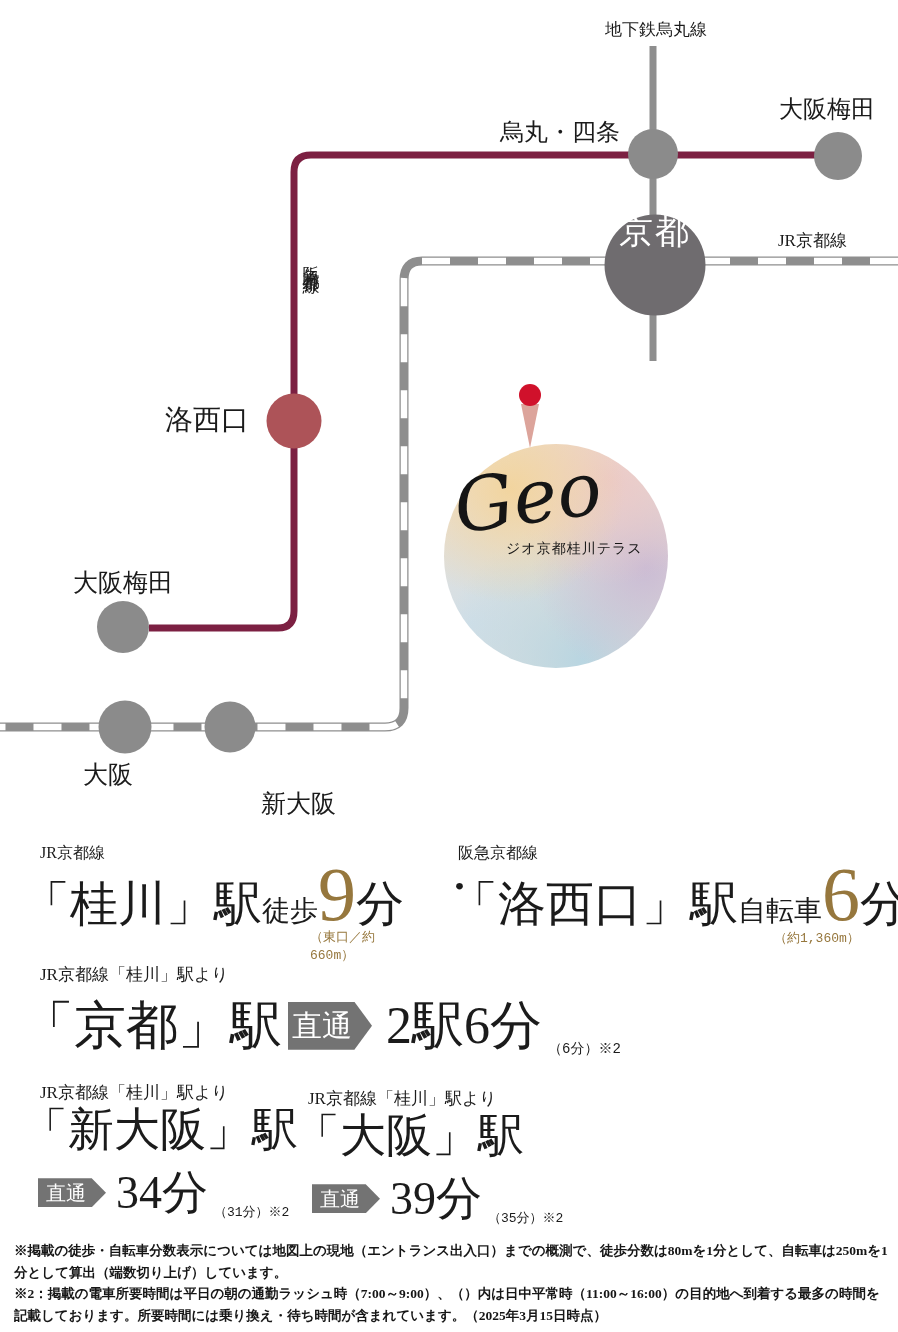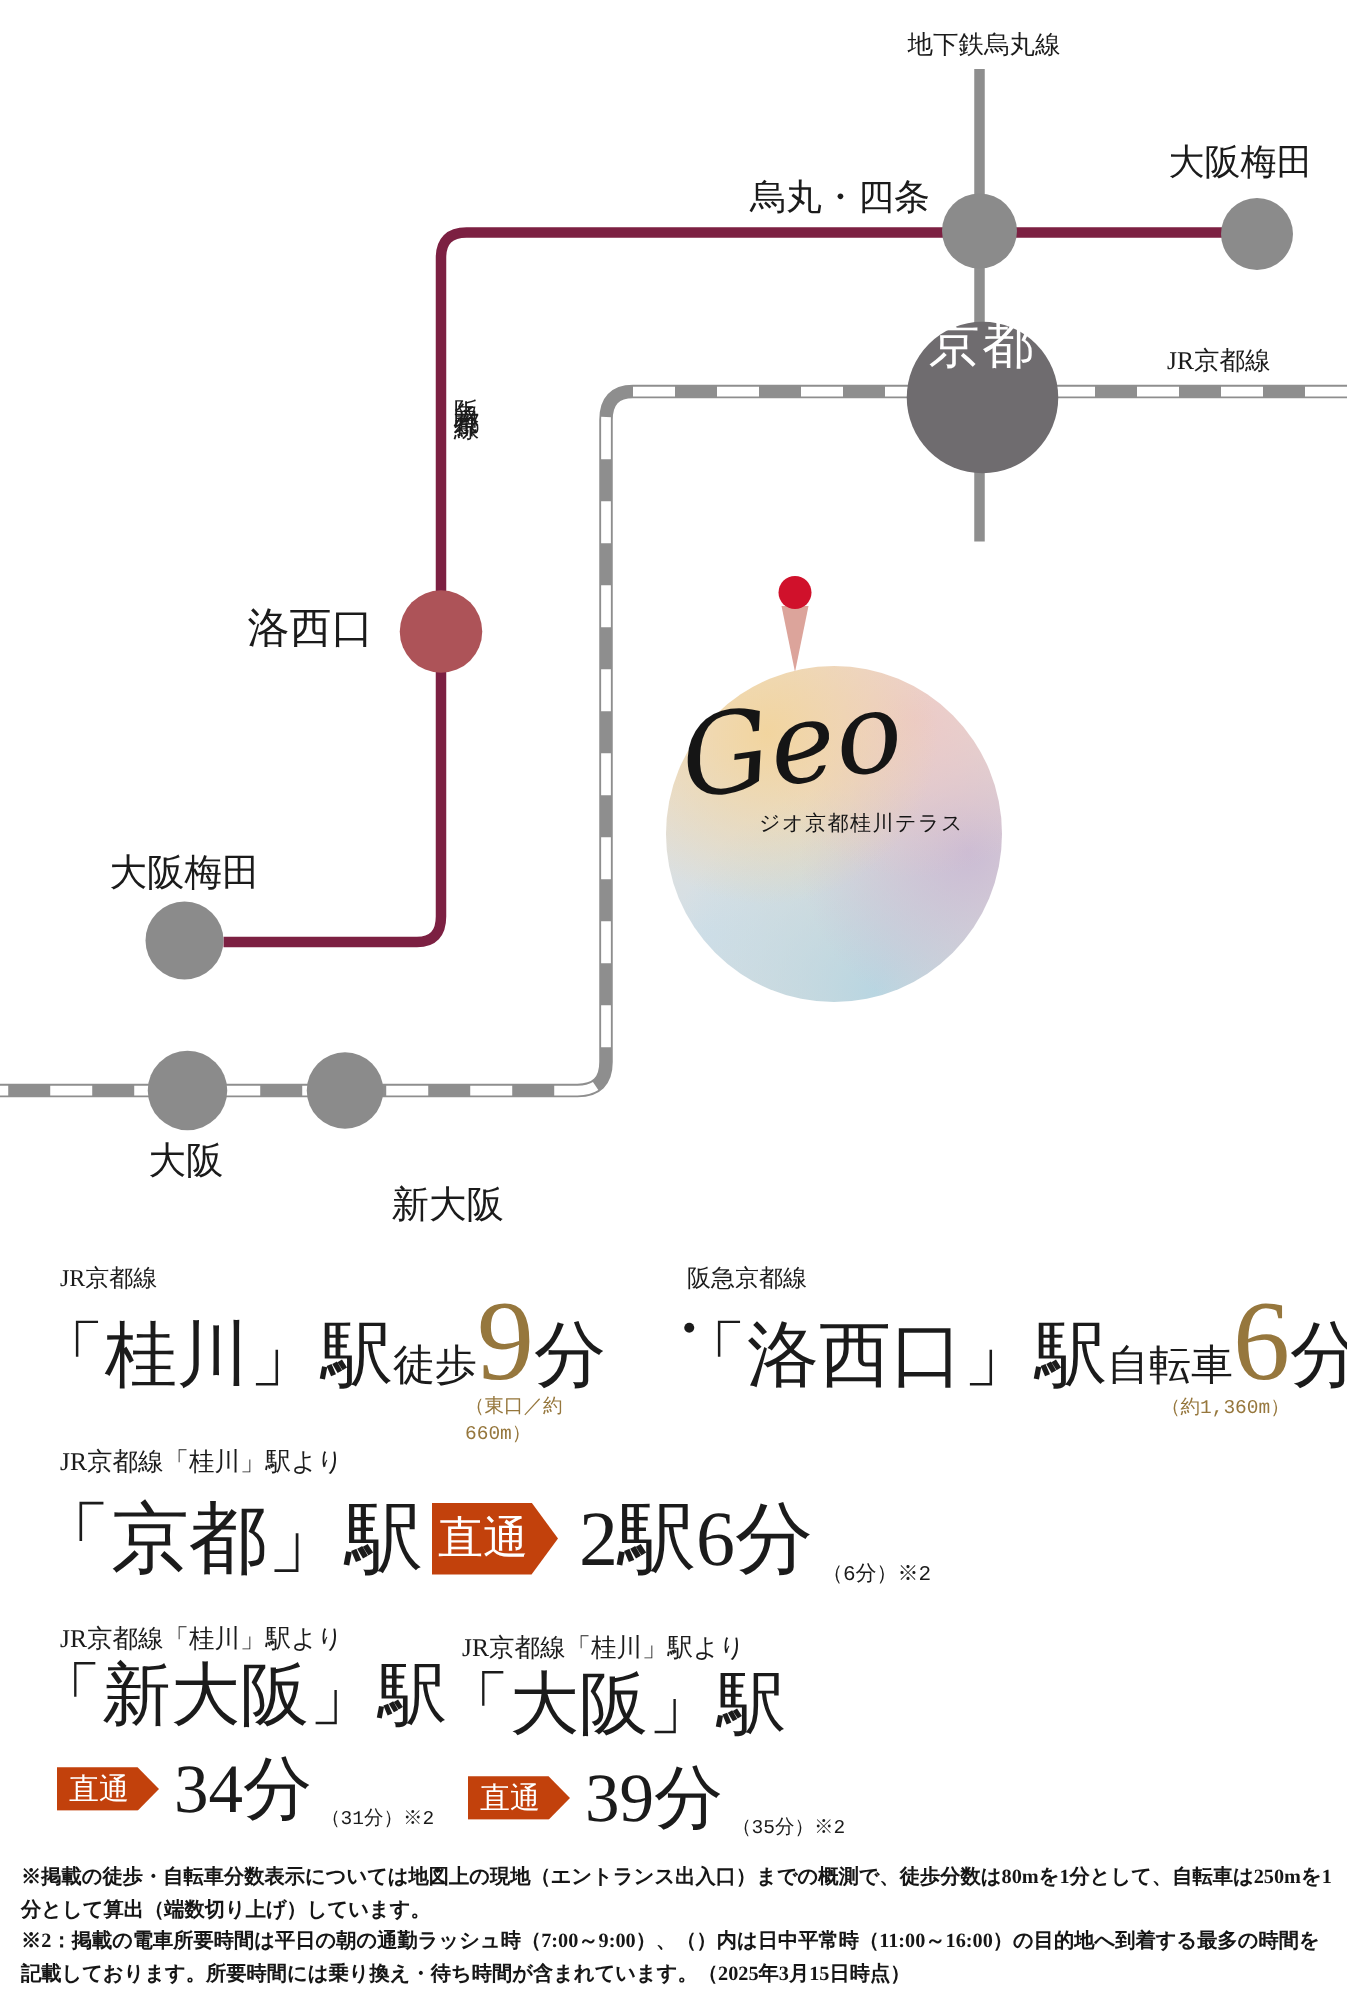--- a/index.html
+++ b/index.html
@@ -54,21 +54,21 @@
   .st-48 { font-size:48px; }
   .st-52 { font-size:52px; }
   .st-46 { font-size:46px; }
   .mode { font-size:28px; }
   .min-big { font-size:76px; line-height:0.85; }
   .unit-48 { font-size:48px; }
   .note-sm { font-size:13px;font-family:Liberation Mono, monospace; }
   .sep-dot { position:absolute; left:438px; top:866px; font-size:42px; line-height:1; }
 
   .badge {
-    background:#c2410c; color:#ffffff; display:flex; align-items:center; justify-content:center;
+    background:#737373; color:#ffffff; display:flex; align-items:center; justify-content:center;
     clip-path:polygon(0 0, 79% 0, 100% 50%, 79% 100%, 0 100%);
     box-sizing:border-box; padding-right:16px; line-height:1; flex:0 0 auto;
   }
   .badge.lg { width:84px; height:48px; font-size:30px; margin:0 14px 0 6px; }
   .badge.sm { width:68px; height:29px; font-size:20px; margin-right:10px; padding-right:12px; }
   .row-center { display:flex; align-items:center; white-space:nowrap; }
   .self-end { align-self:flex-end; margin-bottom:3px; margin-left:6px;margin-top:29px; }
 
   .footnotes { position:absolute; left:14px; top:1240px; width:876px; font-size:13.5px; line-height:1.6; font-weight:600; color:#161616; }
   .footnotes p { margin:0; }
@@ -100,21 +100,21 @@
   <div class="dot" style="left:230px; top:727px; width:51px; height:51px;"></div>
 
   <div class="big-station" style="left:655px; top:265px; width:101px; height:101px; background:#6f6c6f; font-size:34px; letter-spacing:2px;">
     <span>京都</span>
   </div>
 
   <div class="lbl" style="left:498px; top:119px; width:122px; text-align:right; font-size:24px;">烏丸・四条</div>
   <div class="lbl" style="left:779px; top:96px; font-size:24px;">大阪梅田</div>
   <div class="lbl" style="left:165px; top:404px; font-size:28px;">洛西口</div>
   <div class="lbl station-name" style="left:73px; top:569px;">大阪梅田</div>
-  <div class="lbl station-name" style="left:99px; top:761px;">大阪</div>
+  <div class="lbl station-name" style="left:83px; top:761px;">大阪</div>
   <div class="lbl station-name" style="left:261px; top:790px;">新大阪</div>
 
   <div class="pin-tail"></div>
   <div class="pin-dot"></div>
   <div class="geo-circle">
     <span class="geo-script">Geo</span>
     <span class="geo-caption">ジオ京都桂川テラス</span>
   </div>
 
   <div class="grp" style="left:22px; top:844px;">

